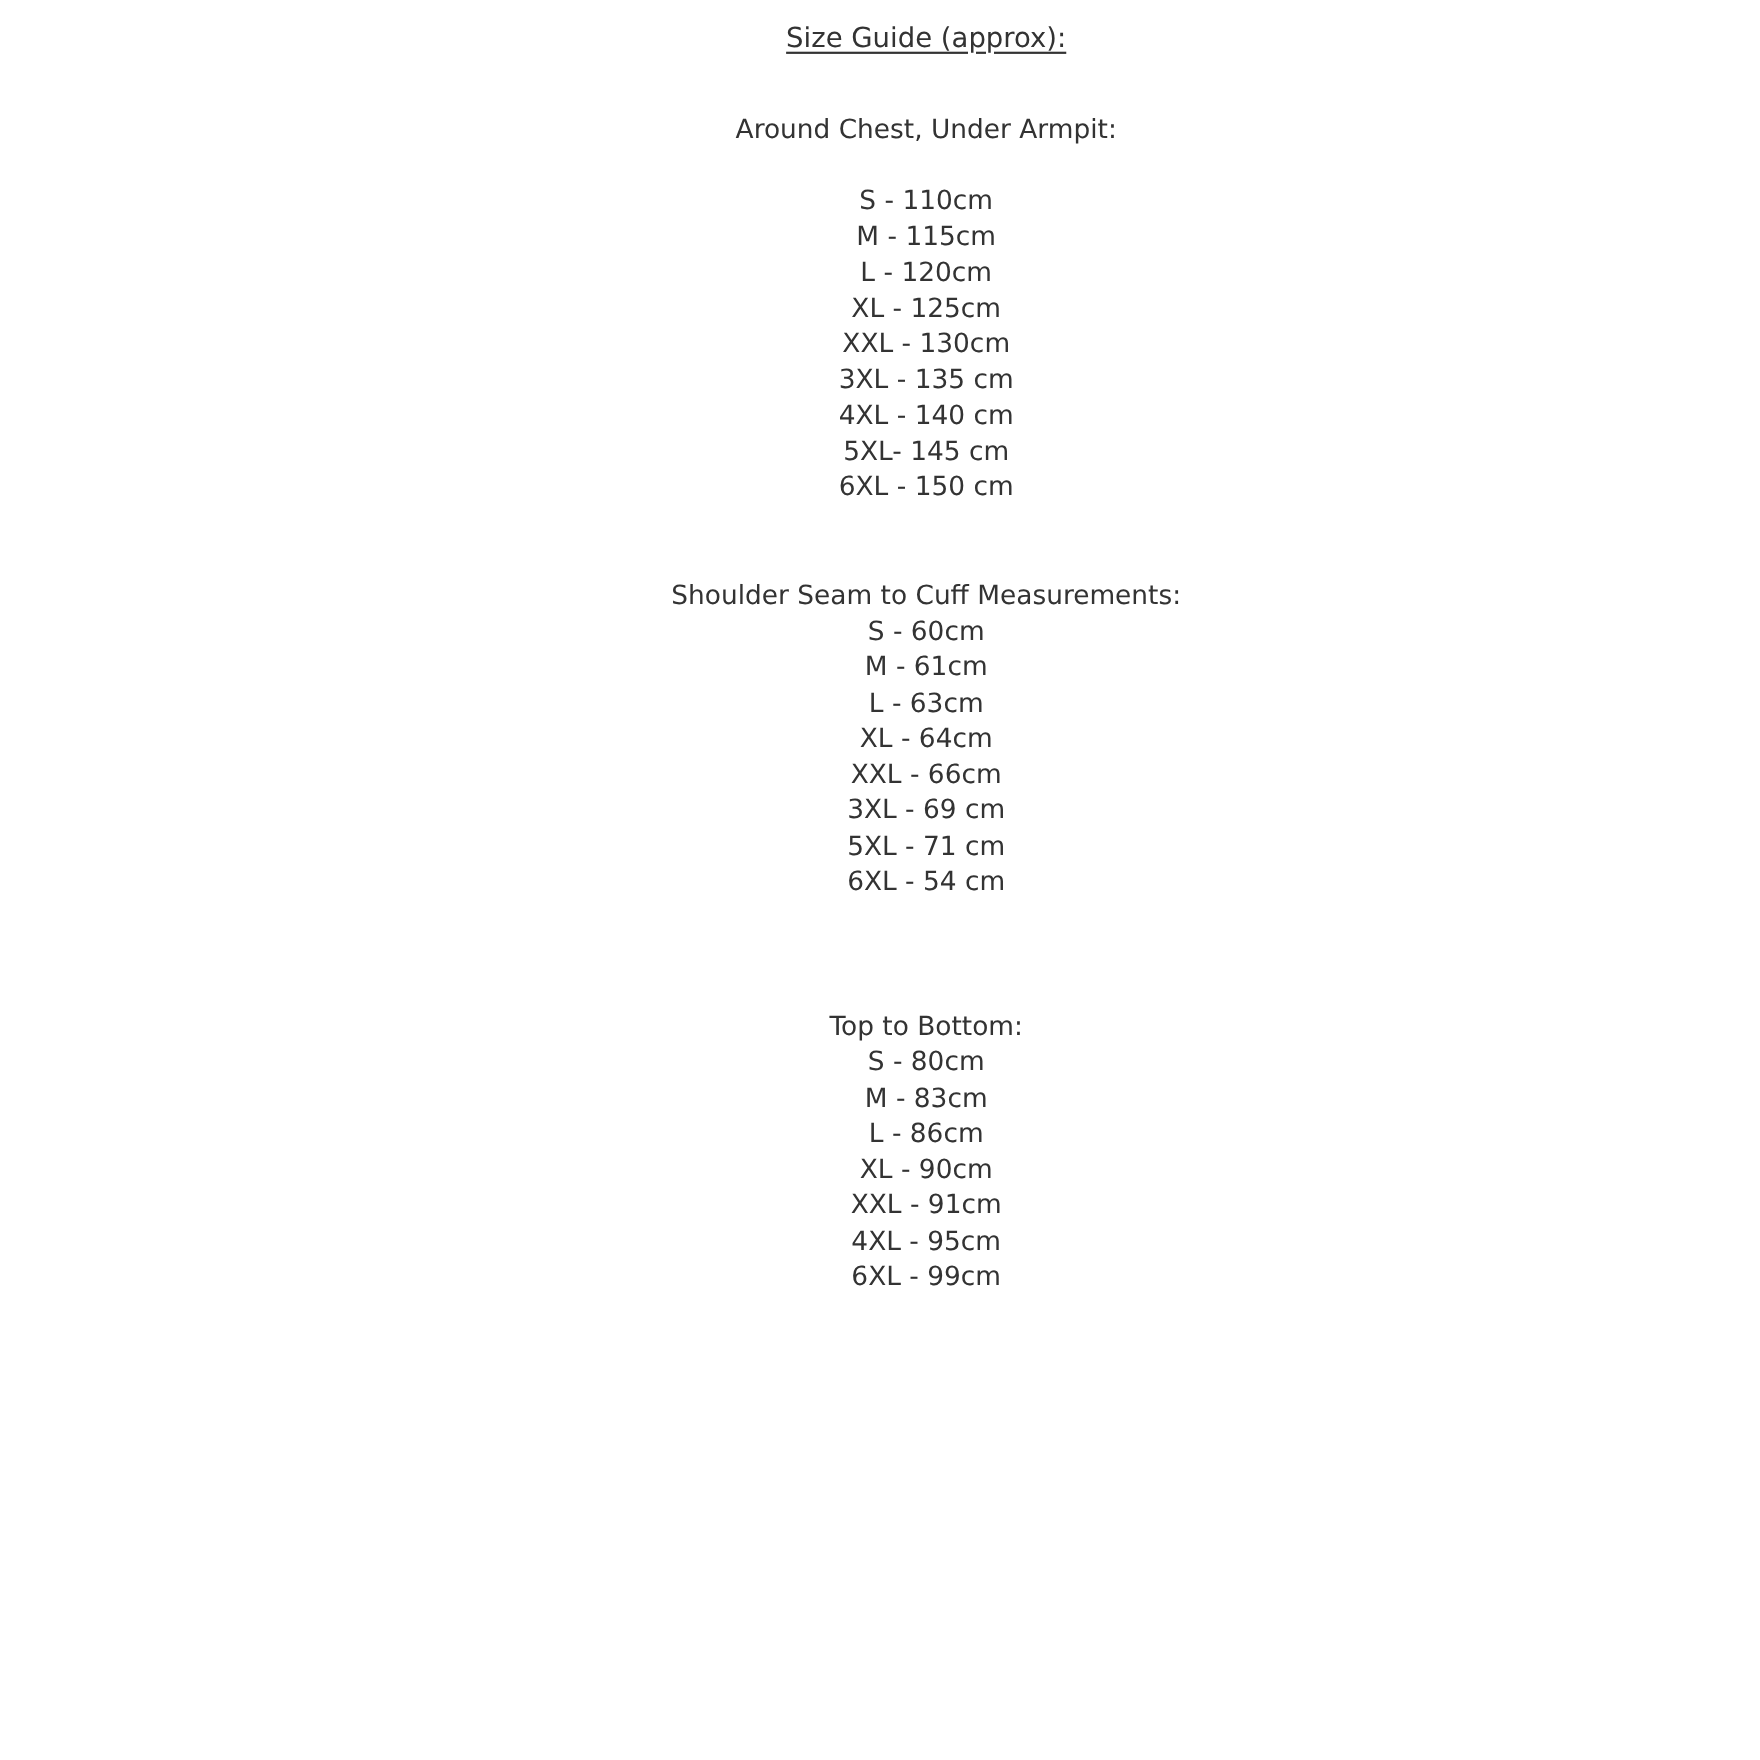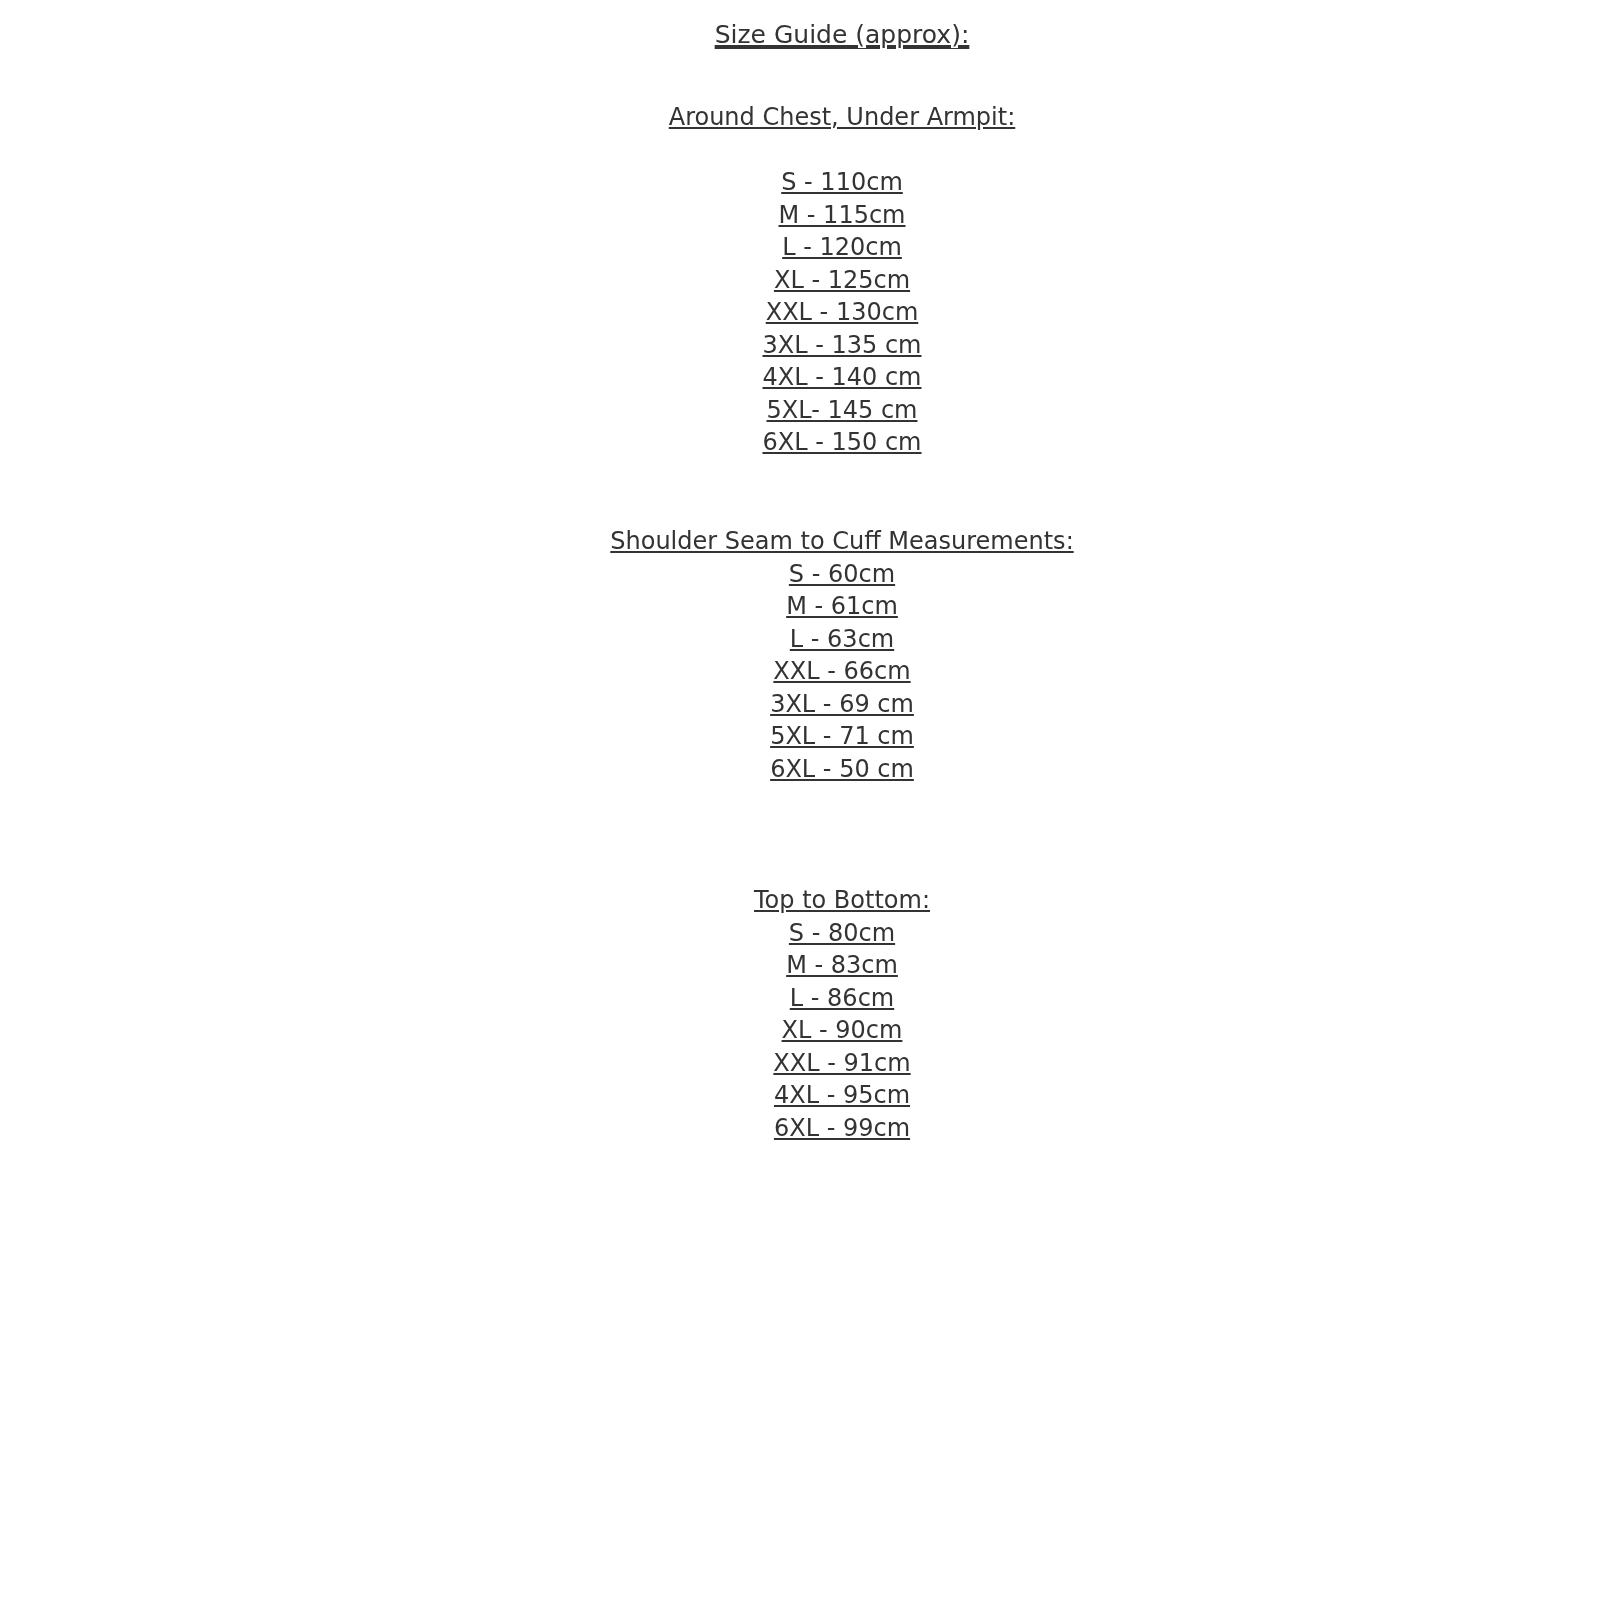--- a/index.html
+++ b/index.html
@@ -24,21 +24,20 @@
     color: #333333;
     -webkit-font-smoothing: antialiased;
   }
   .line {
     margin: 0;
     padding: 0;
     height: 32.5px;
     font-size: 24px;
     font-weight: 400;
     white-space: pre;
-    text-decoration: underline;
   }
   .title-line {
     font-size: 25px;
   }
   .title-line .underline {
     text-decoration: underline;
     text-underline-offset: 4px;
   }
   .spacer {
     height: 32.5px;
@@ -70,24 +69,25 @@
     <p class="line">6XL - 150 cm</p>
   </section>
 
   <div class="spacer"></div>
 
   <section>
     <h2 class="line">Shoulder Seam to Cuff Measurements:</h2>
     <p class="line">S - 60cm</p>
     <p class="line">M - 61cm</p>
     <p class="line">L - 63cm</p>
+    <p class="line">XL - 64cm</p>
     <p class="line">XXL - 66cm</p>
     <p class="line">3XL - 69 cm</p>
     <p class="line">5XL - 71 cm</p>
-    <p class="line">6XL - 50 cm</p>
+    <p class="line">6XL - 54 cm</p>
   </section>
 
   <div class="spacer"></div>
 
 
   <div class="spacer"></div>
 
   <section>
     <h2 class="line">Top to Bottom:</h2>
     <p class="line">S - 80cm</p>

